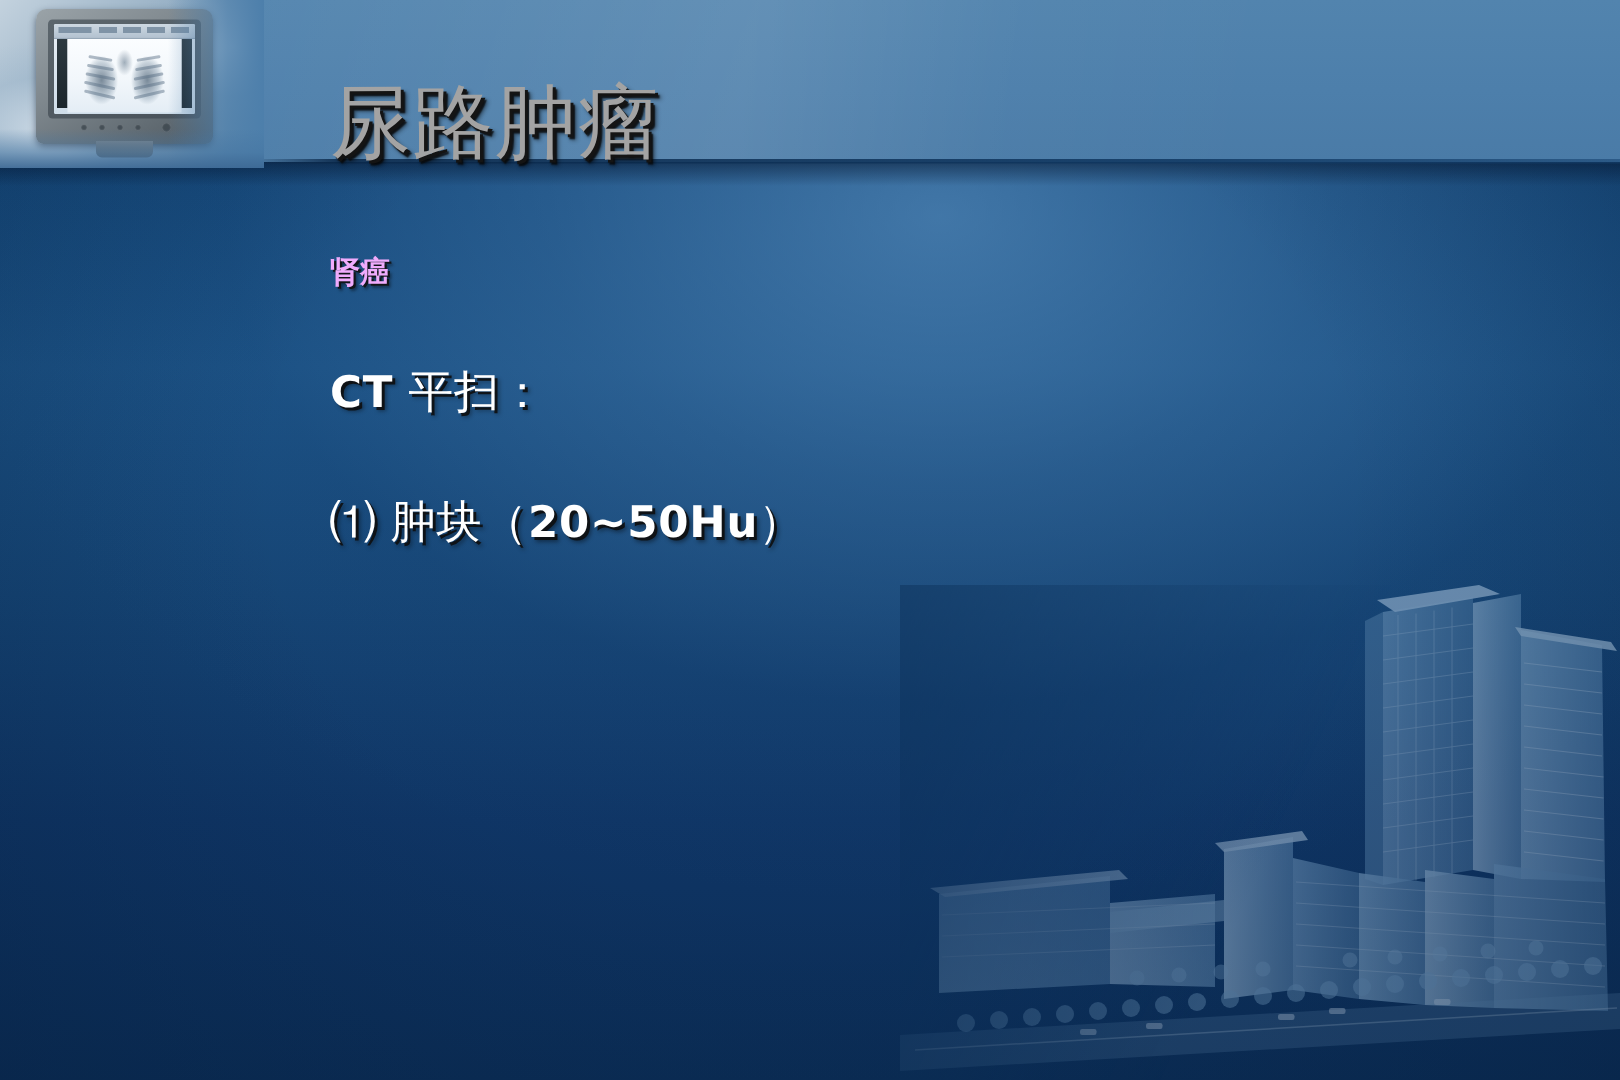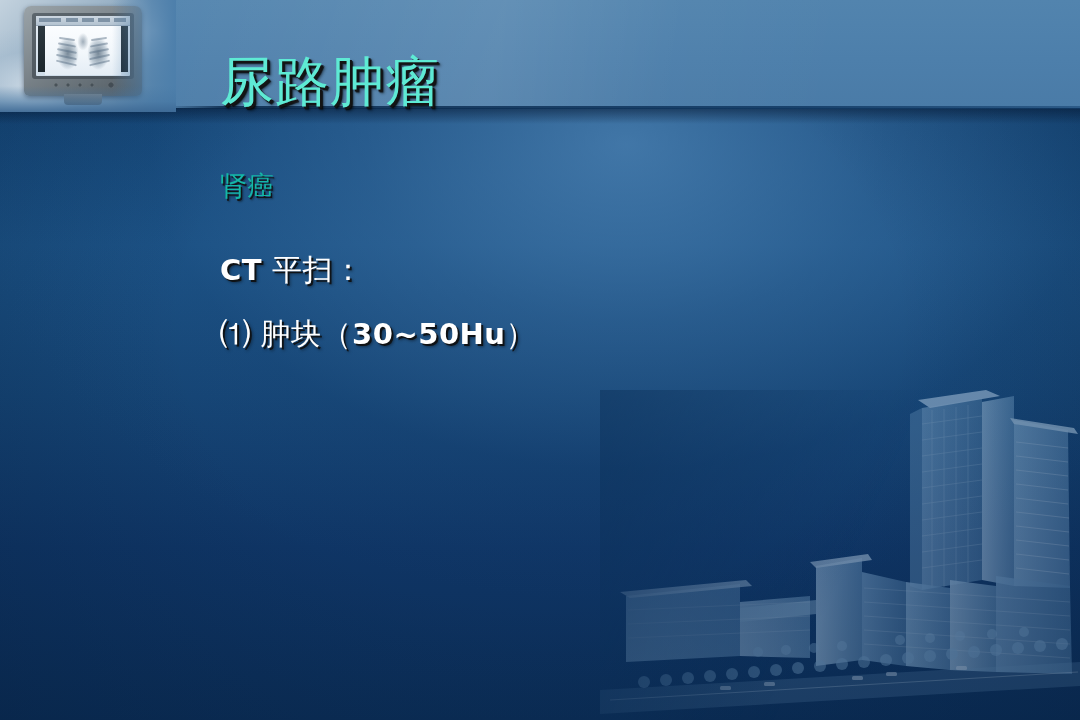--- a/index.html
+++ b/index.html
@@ -212,40 +212,40 @@
   }
 
   
   .slide-title {
     position: absolute;
     left: 220px; top: 54px;
     font-family: "DejaVu Serif", "Liberation Serif", serif;
     font-size: 54px;
     line-height: 1.05;
     font-weight: 400;
-    color: #5eead4;
+    color: #a3a3a3;
     letter-spacing: 1px;
     text-shadow:
       2px 2px 0 #141414,
       3px 3px 1px rgba(8,8,8,0.85),
       4px 4px 3px rgba(0,0,0,0.45);
     white-space: nowrap;
   }
 
   .body-block {
     position: absolute;
     left: 220px; top: 168px;
     width: 800px;
   }
 
   .subhead {
     font-family: "DejaVu Serif", "Liberation Serif", serif;
-    font-size: 27px;
-    font-weight: 400;
-    color: #14b8a6;
+    font-size: 20px;
+    font-weight: 700;
+    color: #f0abfc;
     text-shadow: 1.5px 1.5px 0 rgba(18,18,18,0.92), 2.5px 2.5px 2px rgba(0,0,0,0.42);
     margin: 0 0 46px 0;
     white-space: nowrap;
   }
 
   .line {
     font-family: "DejaVu Serif", "Liberation Serif", serif;
     font-size: 30px;
     color: #FFFFFF;
     text-shadow: 2px 2px 0 rgba(14,14,14,0.9), 3px 3px 3px rgba(0,0,0,0.40);
@@ -254,21 +254,21 @@
     letter-spacing: 0.5px;
   }
   .line:last-child { margin-bottom: 0; }
 
   .sans-bold {
     font-family: "DejaVu Sans", "Liberation Sans", sans-serif;
     font-weight: 700;
     font-size: 29px;
     letter-spacing: 0.5px;
   }
-  .lead-ct { margin-bottom: 23px; }
+  .lead-ct { margin-bottom: 46px; }
 </style>
 </head>
 <body>
 
 <div id="slide">
 
   <div class="bg-base"></div>
   <div class="bg-radial"></div>
   <div class="bg-vignette"></div>
 
@@ -452,19 +452,19 @@
   </div>
 
   <div class="slide-title">尿路肿瘤</div>
 
   <div class="body-block">
 
     <div class="subhead">肾癌</div>
 
     <div class="line lead-ct"><span class="sans-bold">CT</span><span> 平扫：</span></div>
 
-    <div class="line"><span>⑴ </span><span>肿块（</span><span class="sans-bold">30~50Hu</span><span>）</span></div>
+    <div class="line"><span>⑴ </span><span>肿块（</span><span class="sans-bold">20~50Hu</span><span>）</span></div>
 
 
 
   </div>
 
 </div>
 
 </body></html>

